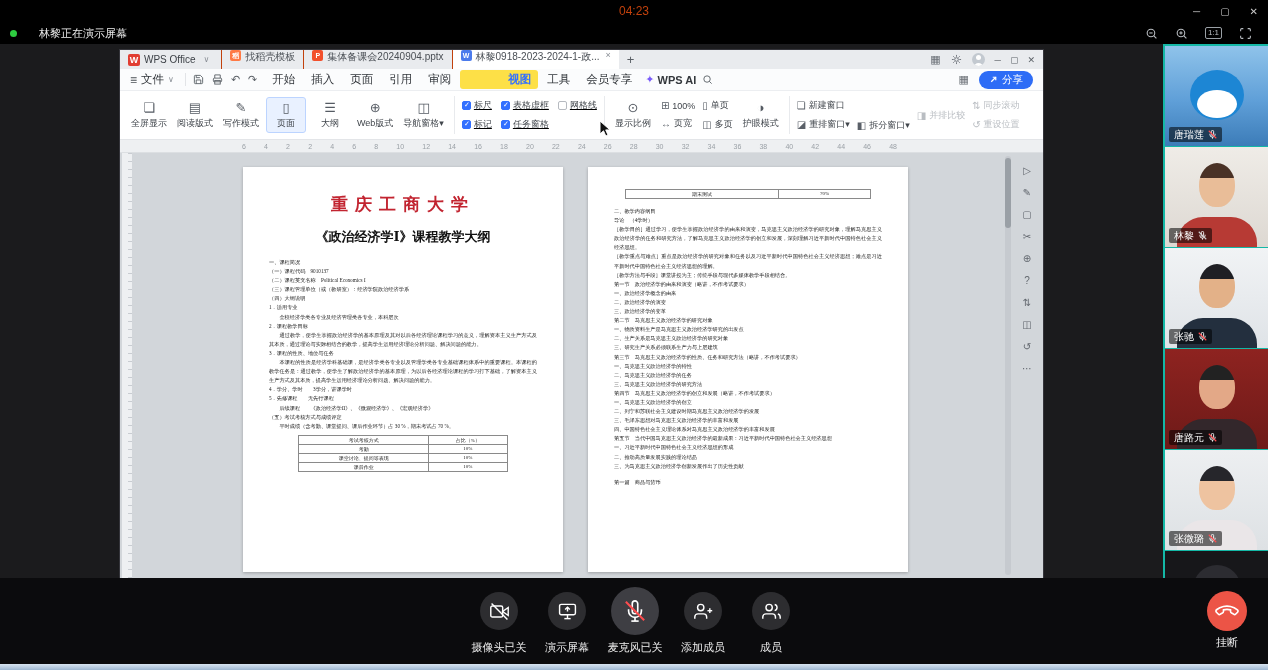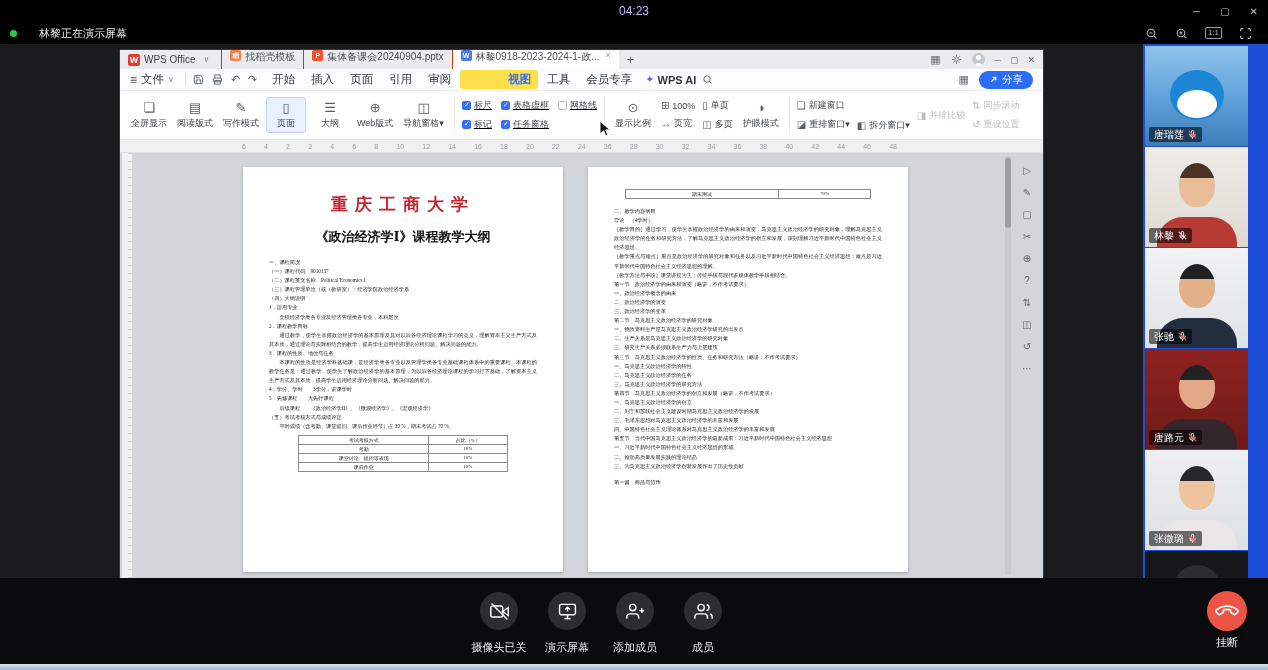--- a/index.html
+++ b/index.html
@@ -1,21 +1,21 @@
 <!DOCTYPE html>
 <html><head>
 <meta charset="utf-8">
 <style>
   * { margin:0; padding:0; box-sizing:border-box; }
   body { background:#000; font-family:"Liberation Sans","DejaVu Sans",sans-serif; }
   .app { position:relative; width:1268px; height:670px; background:#000; overflow:hidden; }
 
   
   .titlebar { position:absolute; top:0; left:0; right:0; height:22px; background:#000; }
-  .time { position:absolute; left:0; right:0; text-align:center; line-height:22px; color:#c4b5fd; font-size:12px; }
+  .time { position:absolute; left:0; right:0; text-align:center; line-height:22px; color:#c2410c; font-size:12px; }
   .win-controls { position:absolute; right:10px; top:0; height:22px; display:flex; gap:20px; align-items:center; color:#c9c9c9; font-size:10px; }
   .win-controls span { cursor:default; }
 
   .presenter-bar { position:absolute; top:22px; left:0; right:0; height:22px; background:#000; }
   .presenter-info { position:absolute; left:10px; top:0; height:22px; display:flex; align-items:center; gap:22px; }
   .green-dot { width:7px; height:7px; border-radius:50%; background:#2ecc40; }
   .presenter-text { color:#ededed; font-size:11px; }
   .view-controls { position:absolute; right:16px; top:0; height:22px; display:flex; align-items:center; gap:17px; color:#b9bdc2; }
   .ratio-box { font-size:8px; border:1px solid #9aa0a6; border-radius:2px; padding:0 2px; line-height:10px; color:#b9bdc2; }
 
@@ -94,21 +94,21 @@
   .doc-lines .doc-line { font-size:5.2px; line-height:1.75; color:#1c1c1c; text-align:justify; min-height:7px; }
   .doc-table { border:1px solid #8a8a8a; border-bottom:none; margin:4px auto 0; font-family:inherit; }
   .p1-table { width:78%; }
   .p2-table { width:92%; margin:0 auto 8px; }
   .doc-tr { display:flex; border-bottom:1px solid #8a8a8a; }
   .doc-td { flex:1; border-right:1px solid #8a8a8a; padding:1px 2px; font-size:5px; text-align:center; color:#222; }
   .doc-td:first-child { flex:1.7; }
   .doc-td:last-child { border-right:none; }
 
   
-  .video-sidebar { position:absolute; top:44px; right:0; width:125px; height:534px; background:#1d4ed8;padding-left:36px; }
+  .video-sidebar { position:absolute; top:44px; right:0; width:105px; height:534px; background:#14b8a6;padding-left:36px; }
   .tile { position:absolute; left:2px; width:103px; height:100px; overflow:hidden; background:#222; }
   .avatar-art { position:absolute; inset:0; }
   .a1 { background:linear-gradient(180deg,#8fc3ea 0%,#5f9fd8 55%,#3c7cb8 100%); }
   .a1::before { content:""; position:absolute; left:50%; top:24px; transform:translateX(-50%); width:54px; height:50px; border-radius:50%; background:#1d86d4; }
   .a1::after { content:""; position:absolute; left:50%; top:44px; transform:translateX(-50%); width:40px; height:28px; border-radius:50%; background:#fff; }
   .bust::before { content:""; position:absolute; left:50%; top:16px; transform:translateX(-50%); width:36px; height:44px; border-radius:50% 50% 46% 46%; background:linear-gradient(180deg,var(--hair) 0 34%,var(--skin) 34%); }
   .bust::after { content:""; position:absolute; left:50%; bottom:-4px; transform:translateX(-50%); width:80px; height:34px; border-radius:26px 26px 0 0; background:var(--shirt); }
   .a2 { background:linear-gradient(180deg,#efece7,#ddd8d2); --hair:#4a3226; --skin:#e9bd98; --shirt:#b73a34; }
   .a3 { background:linear-gradient(180deg,#f1f3f5,#dfe3e7); --hair:#1f1f24; --skin:#e3b188; --shirt:#232f3e; }
   .a4 { background:linear-gradient(180deg,#8e2320,#6e1a18); --hair:#222222; --skin:#e3a887; --shirt:#33272b; }
@@ -629,20 +629,34 @@
                 <line x1="12" y1="16" x2="12" y2="21"></line>
                 <path d="M12 12V7"></path>
                 <path d="M9 9.5L12 6.5l3 3"></path>
               </svg>
         </div>
           </div>
         <div class="ctl-label">演示屏幕</div>
       </div>
       <div class="ctl">
         <div class="circle-wrap">
+            <div class="cbtn big">
+          <svg width="22" height="22" viewBox="0 0 24 24" fill="none" stroke="#fff" stroke-width="1.8">
+                <path d="M12 1a3 3 0 0 0-3 3v8a3 3 0 0 0 6 0V4a3 3 0 0 0-3-3z"></path>
+                <path d="M19 10v2a7 7 0 0 1-14 0v-2"></path>
+                <line x1="12" y1="19" x2="12" y2="23"></line>
+                <line x1="8" y1="23" x2="16" y2="23"></line>
+                <line x1="2" y1="2" x2="22" y2="22" stroke="#ff4d4f" stroke-width="2.2"></line>
+              </svg>
+        </div>
+          </div>
+        <div class="ctl-label">麦克风已关</div>
+      </div>
+      <div class="ctl">
+        <div class="circle-wrap">
             <div class="cbtn">
           <svg width="19" height="19" viewBox="0 0 24 24" fill="none" stroke="#fff" stroke-width="1.8">
                 <path d="M16 21v-2a4 4 0 0 0-4-4H5a4 4 0 0 0-4 4v2"></path>
                 <circle cx="8.5" cy="7" r="4"></circle>
                 <line x1="20" y1="8" x2="20" y2="14"></line>
                 <line x1="17" y1="11" x2="23" y2="11"></line>
               </svg>
         </div>
           </div>
         <div class="ctl-label">添加成员</div>

